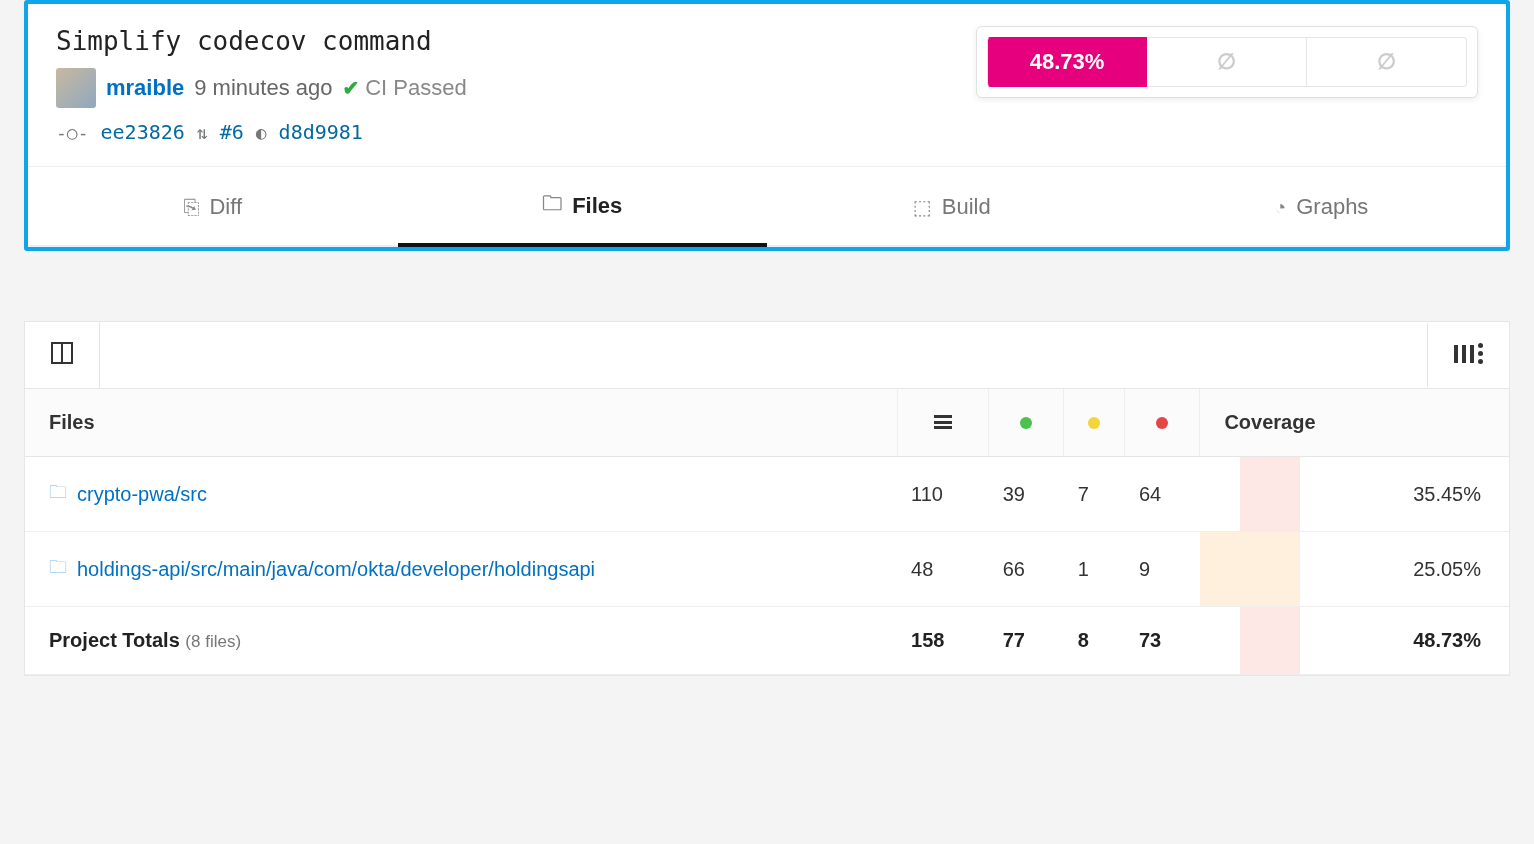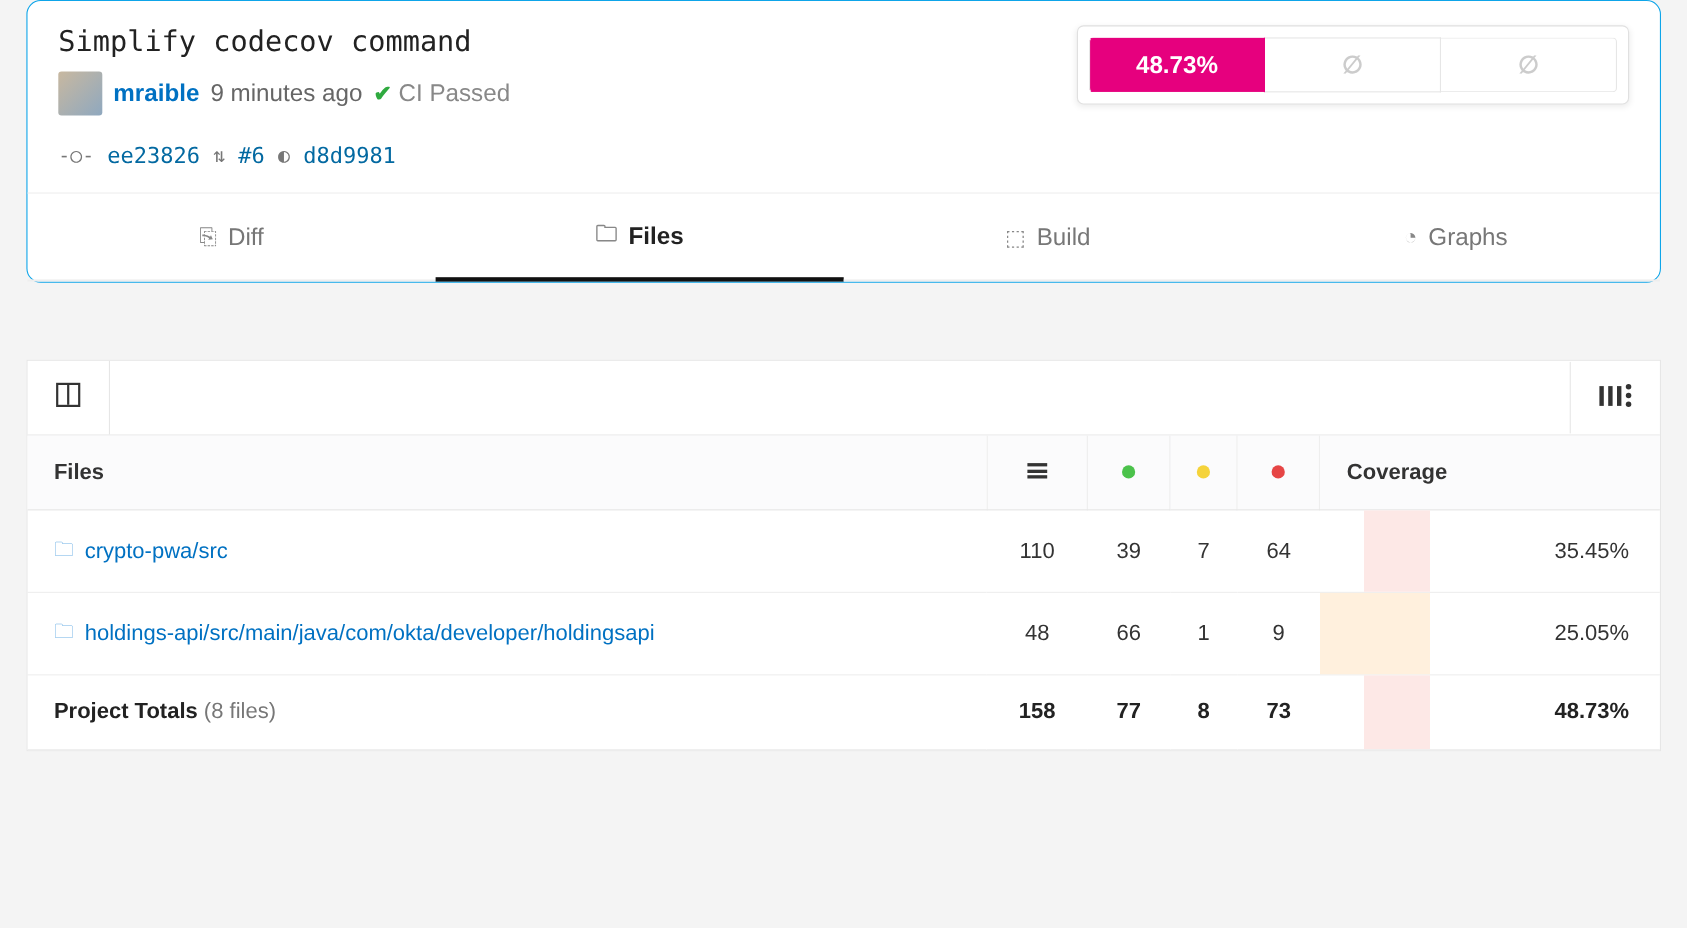--- a/index.html
+++ b/index.html
@@ -1,20 +1,20 @@
 <!DOCTYPE html>
 <html><head>
 <meta charset="utf-8">
 <style>
   * { box-sizing: border-box; margin: 0; padding: 0; }
   body { font-family: -apple-system, BlinkMacSystemFont, "Segoe UI", Helvetica, Arial, sans-serif; background: #f4f4f4; color: #333; }
-  .card { background: #fff; border: 1px solid #0ea5e9; border-radius: 13px; margin: 0 24px; position: relative; }
+  .card { background: #fff; border: 4px solid #0ea5e9; border-radius: 3px; margin: 0 24px; position: relative; }
   .header-area { padding: 22px 28px 18px 28px; display: flex; justify-content: space-between; align-items: flex-start; }
   .commit-title { font-family: ui-monospace, Menlo, Consolas, monospace; font-size: 26px; font-weight: 400; color: #222; margin-bottom: 12px; }
-  .meta-row { display: flex; align-items: center; gap: 10px; margin-bottom: 24px; }
+  .meta-row { display: flex; align-items: center; gap: 10px; margin-bottom: 12px; }
   .avatar { width: 40px; height: 40px; border-radius: 3px; background: linear-gradient(135deg,#c8b8a0 0%, #8fa8bf 100%); display:inline-block; }
   .author-link { color: #0071c2; font-size: 22px; font-weight: 600; text-decoration: none; }
   .time-ago { color: #666; font-size: 22px; }
   .ci-passed { color: #888; font-size: 22px; display: flex; align-items: center; gap: 6px; }
   .check { color: #2faa3f; font-weight: bold; font-size: 20px; }
   .refs-row { display: flex; align-items: center; gap: 12px; font-family: ui-monospace, Menlo, Consolas, monospace; font-size: 20px; }
   .ref-link { color: #0369a1; text-decoration: none; }
   .ref-icon { color: #777; font-size: 18px; }
   .coverage-box { border: 1px solid #e0e0e0; border-radius: 6px; box-shadow: 0 2px 6px rgba(0,0,0,0.08); padding: 10px; display: flex; background:#fff; }
   .cov-cell { width: 160px; height: 50px; display:flex; align-items:center; justify-content:center; font-size: 22px; font-weight: 700; border:1px solid #e6e6e6; border-left:none; color:#ccc; }
@@ -26,36 +26,36 @@
   .tab.active { color: #222; font-weight: 700; border-bottom: 4px solid #111; }
   .tab-icon { color:#888; font-size:20px; }
   .table-wrap { margin: 70px 24px 24px 24px; border: 1px solid #e6e6e6; background:#fff; }
   .table-toolbar { display:flex; justify-content:space-between; align-items:center; border-bottom:1px solid #e6e6e6; }
   .toolbar-left { padding: 20px 26px; border-right:1px solid #e6e6e6; }
   .toolbar-right { padding: 20px 26px; border-left:1px solid #e6e6e6; }
   table { width: 100%; border-collapse: collapse; }
   thead th { text-align: center; font-size: 20px; font-weight: 700; padding: 22px 14px; border-bottom:1px solid #e6e6e6; border-right:1px solid #eee; background:#fbfbfc; color:#333; }
   thead th:first-child { text-align:left; padding-left: 24px; }
   thead th:last-child { border-right:none; }
-  tbody td { padding: 22px 14px; border-bottom: 1px solid #eee; font-size: 20px; text-align:center; }
+  tbody td { padding: 22px 14px; border-bottom: 1px solid #eee; font-size: 20px; text-align:left; }
   tbody td:first-child { text-align:left; padding-left: 24px; }
   .folder-link { color:#0071c2; text-decoration:none; display:inline-flex; align-items:center; gap:10px; }
   .folder-icon { color:#74b4e6; font-size:18px; }
   .cov-bar-cell { position: relative; padding: 0 !important; height: 68px; width:100px; }
   .cov-bar { position:absolute; top:0; bottom:0; right:0; }
   .cov-pct-cell { text-align:right; padding-right: 28px; min-width:140px; }
   .dot { width:12px; height:12px; border-radius:50%; display:inline-block; }
   .dot-green { background:#4bc24b; }
   .dot-yellow { background:#f5d33a; }
   .dot-red { background:#e64545; }
   .hamburger { display:inline-block; width:18px; height:14px; position:relative; }
   .hamburger span { display:block; position:absolute; left:0; right:0; height:3px; background:#333; }
   .hamburger span:nth-child(1){top:0;} .hamburger span:nth-child(2){top:5.5px;} .hamburger span:nth-child(3){top:11px;}
   .totals-row td { font-weight:700; color:#222; }
-  .totals-sub { font-weight: 400; color: #777; font-size: 20px; }
+  .totals-sub { font-weight: 400; color: #777; font-size: 17px; }
   .book-icon { width:22px; height:22px; border:2px solid #333; display:inline-block; position:relative; }
   .book-icon:after { content:""; position:absolute; left:50%; top:0; bottom:0; width:2px; background:#333; transform:translateX(-50%); }
   .opts-icon { display:inline-flex; gap:4px; align-items:center; }
   .opts-icon .bar { width:4px; height:18px; background:#333; display:block; }
   .opts-icon .dots { display:flex; flex-direction:column; gap:3px; }
   .opts-icon .dots i { width:5px; height:5px; background:#333; border-radius:50%; display:block; }
 </style>
 </head>
 <body>
 

